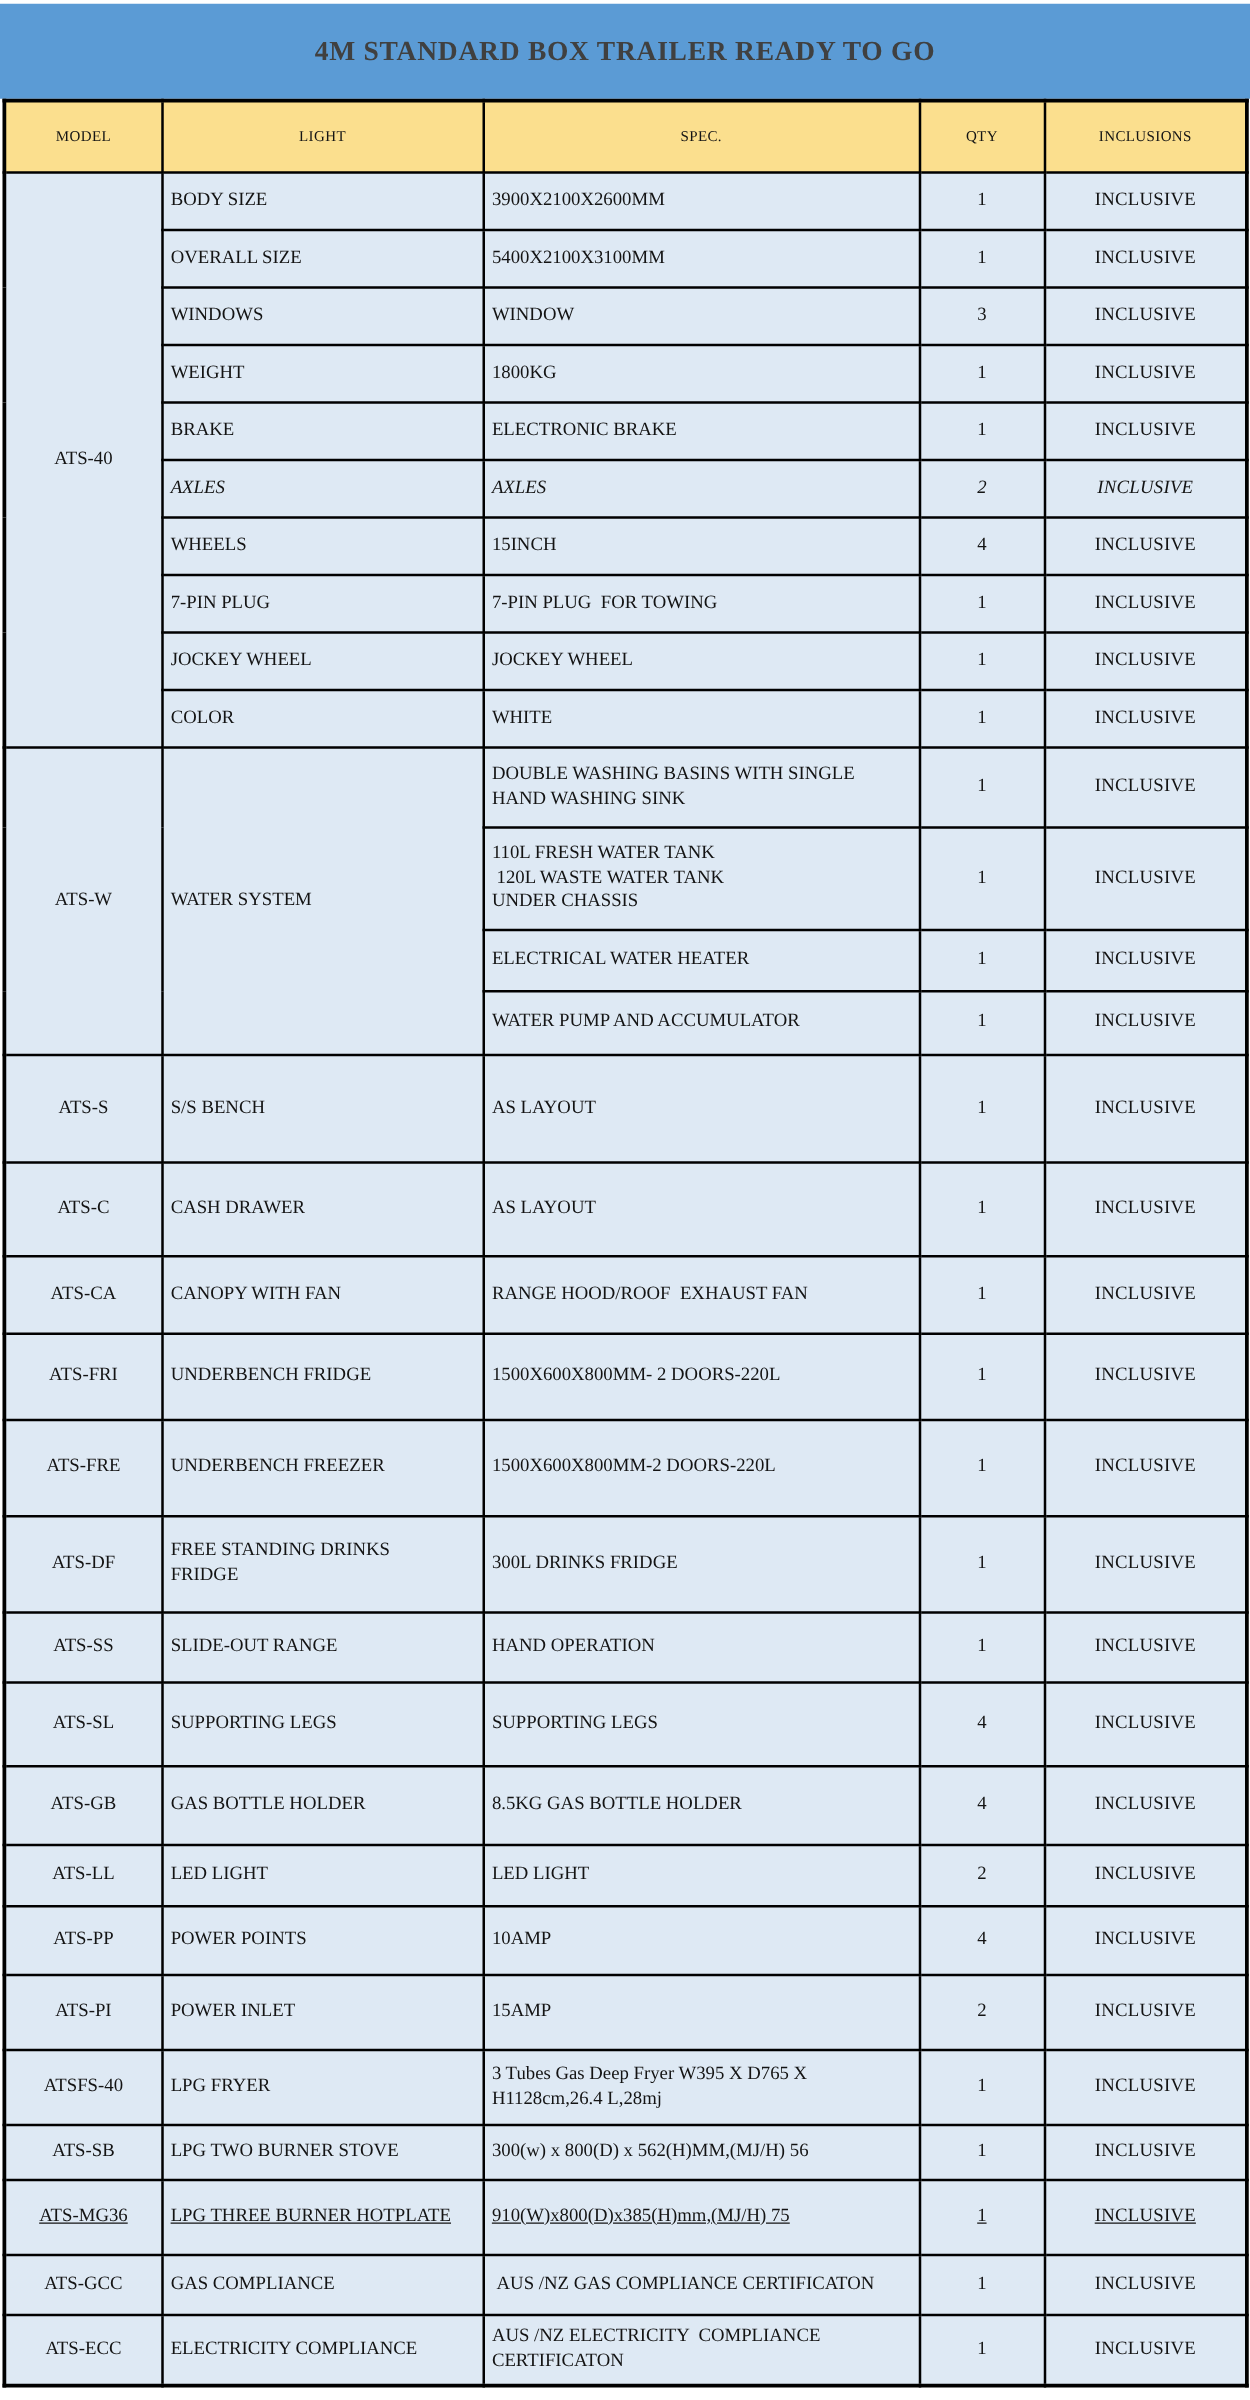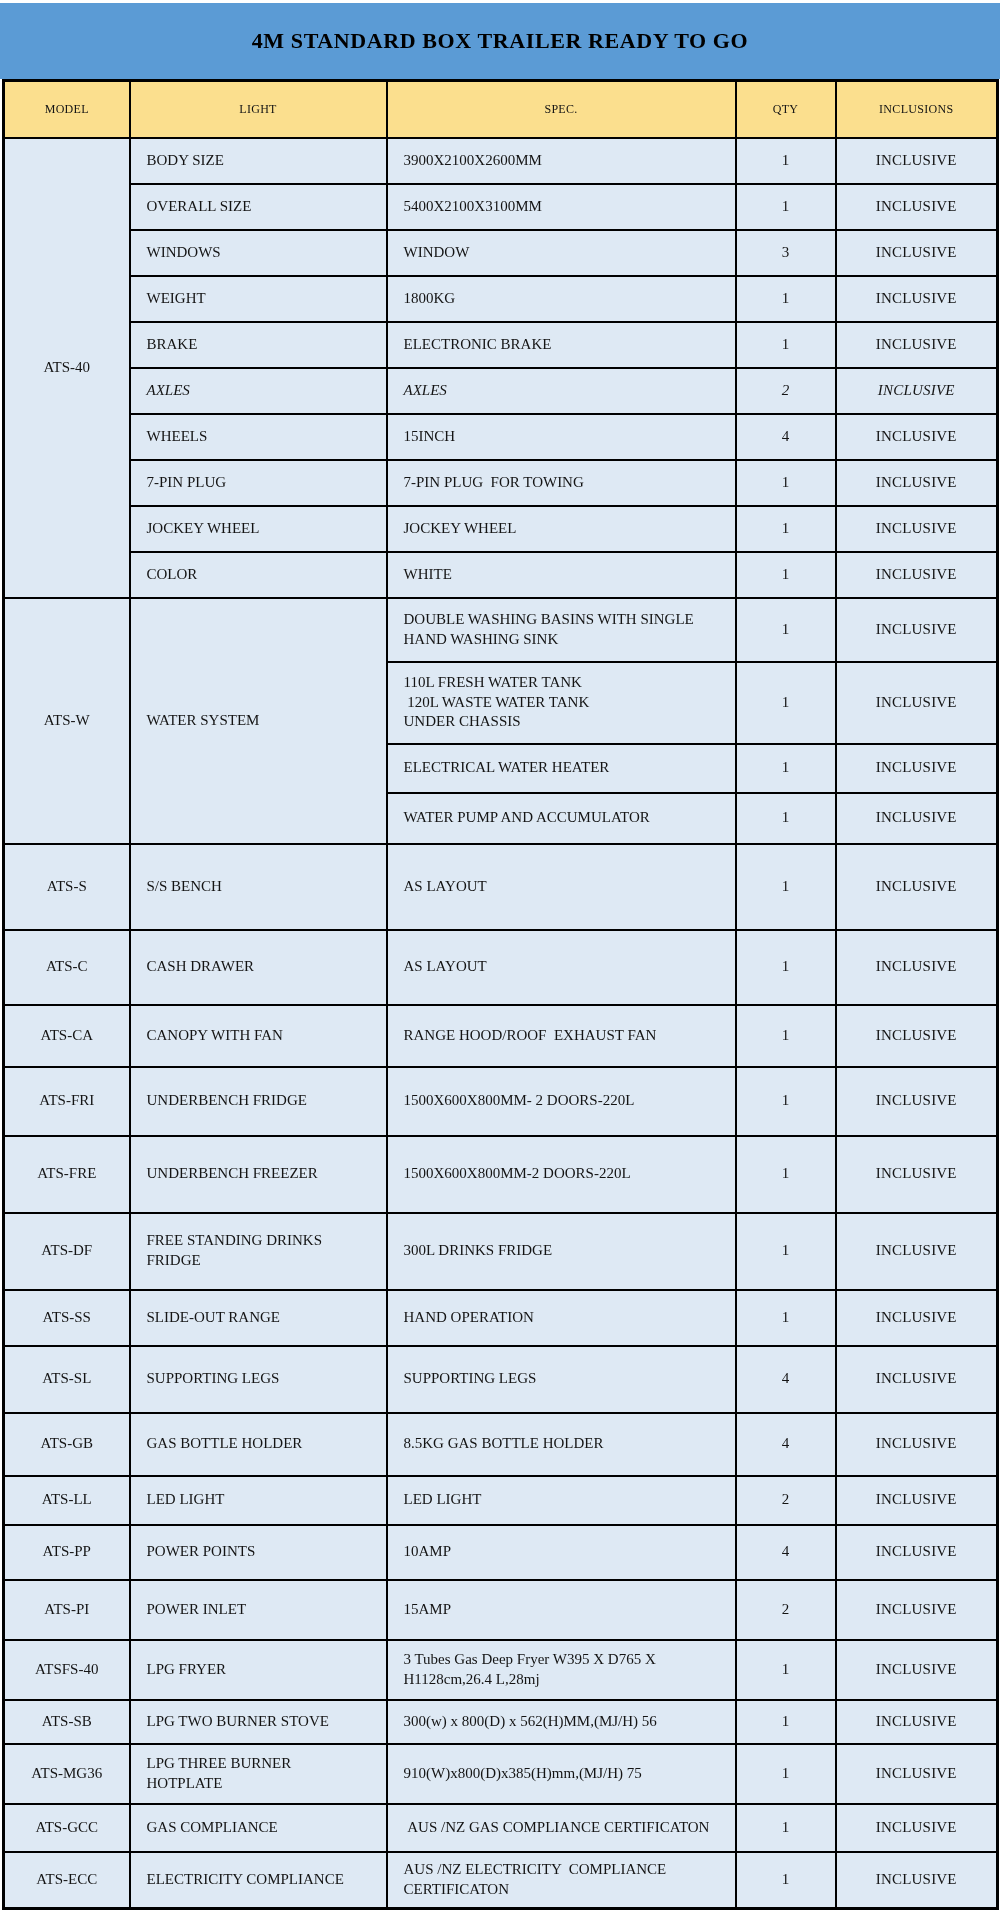--- a/index.html
+++ b/index.html
@@ -9,39 +9,39 @@
     font-family:"Liberation Serif", serif;
     color:#141414;
   }
   .banner {
     margin-top:3px; height:76px; width:1000px;
     background:var(--banner-blue, #5B9BD5);
     display:flex; align-items:center; justify-content:center;
   }
   .banner h1 {
     font-size:22px; font-weight:bold; letter-spacing:0.6px;
-    color:#000000;
+    color:#404040;
   }
   table.spec {
     border-collapse:collapse; table-layout:fixed;
     width:994px; margin-left:2px;
     border:3px solid var(--border, #000);
   }
   th, td { border:2px solid var(--border, #000); }
   thead th {
     background:var(--header-yellow, #FBDF8E);
     font-weight:normal; font-size:12px; letter-spacing:0.3px;
     text-align:center; vertical-align:middle;
   }
   tbody td {
     background:var(--cell-blue, #DEE9F4);
     font-size:15px; vertical-align:middle; line-height:1.32;
   }
   td.c-model { text-align:center; padding:1px 2px; }
-  td.c-name, td.c-spec { text-align:left; padding:1px 16px; white-space:pre-wrap; }
+  td.c-name, td.c-spec { text-align:left; padding:1px 6px; white-space:pre-wrap; }
   td.c-qty { text-align:center; }
   td.c-inc { text-align:center; letter-spacing:0.2px; }
 </style>
 </head>
 <body>
 
 <header class="banner">
   <h1>4M STANDARD BOX TRAILER READY TO GO</h1>
 </header>
 
@@ -242,21 +242,21 @@
         <td class="c-qty">1</td>
         <td class="c-inc">INCLUSIVE</td>
       </tr>
       <tr style="height: 44px;">
         <td class="c-model">ATS-SB</td>
         <td class="c-name">LPG TWO BURNER STOVE</td>
         <td class="c-spec">300(w) x 800(D) x 562(H)MM,(MJ/H) 56</td>
         <td class="c-qty">1</td>
         <td class="c-inc">INCLUSIVE</td>
       </tr>
-      <tr style="height: 60px;">
+      <tr style="height: 60px; text-decoration: underline;">
         <td class="c-model">ATS-MG36</td>
         <td class="c-name">LPG THREE BURNER HOTPLATE</td>
         <td class="c-spec">910(W)x800(D)x385(H)mm,(MJ/H) 75</td>
         <td class="c-qty">1</td>
         <td class="c-inc">INCLUSIVE</td>
       </tr>
       <tr style="height: 48px;">
         <td class="c-model">ATS-GCC</td>
         <td class="c-name">GAS COMPLIANCE</td>
         <td class="c-spec"> AUS /NZ GAS COMPLIANCE CERTIFICATON</td>

